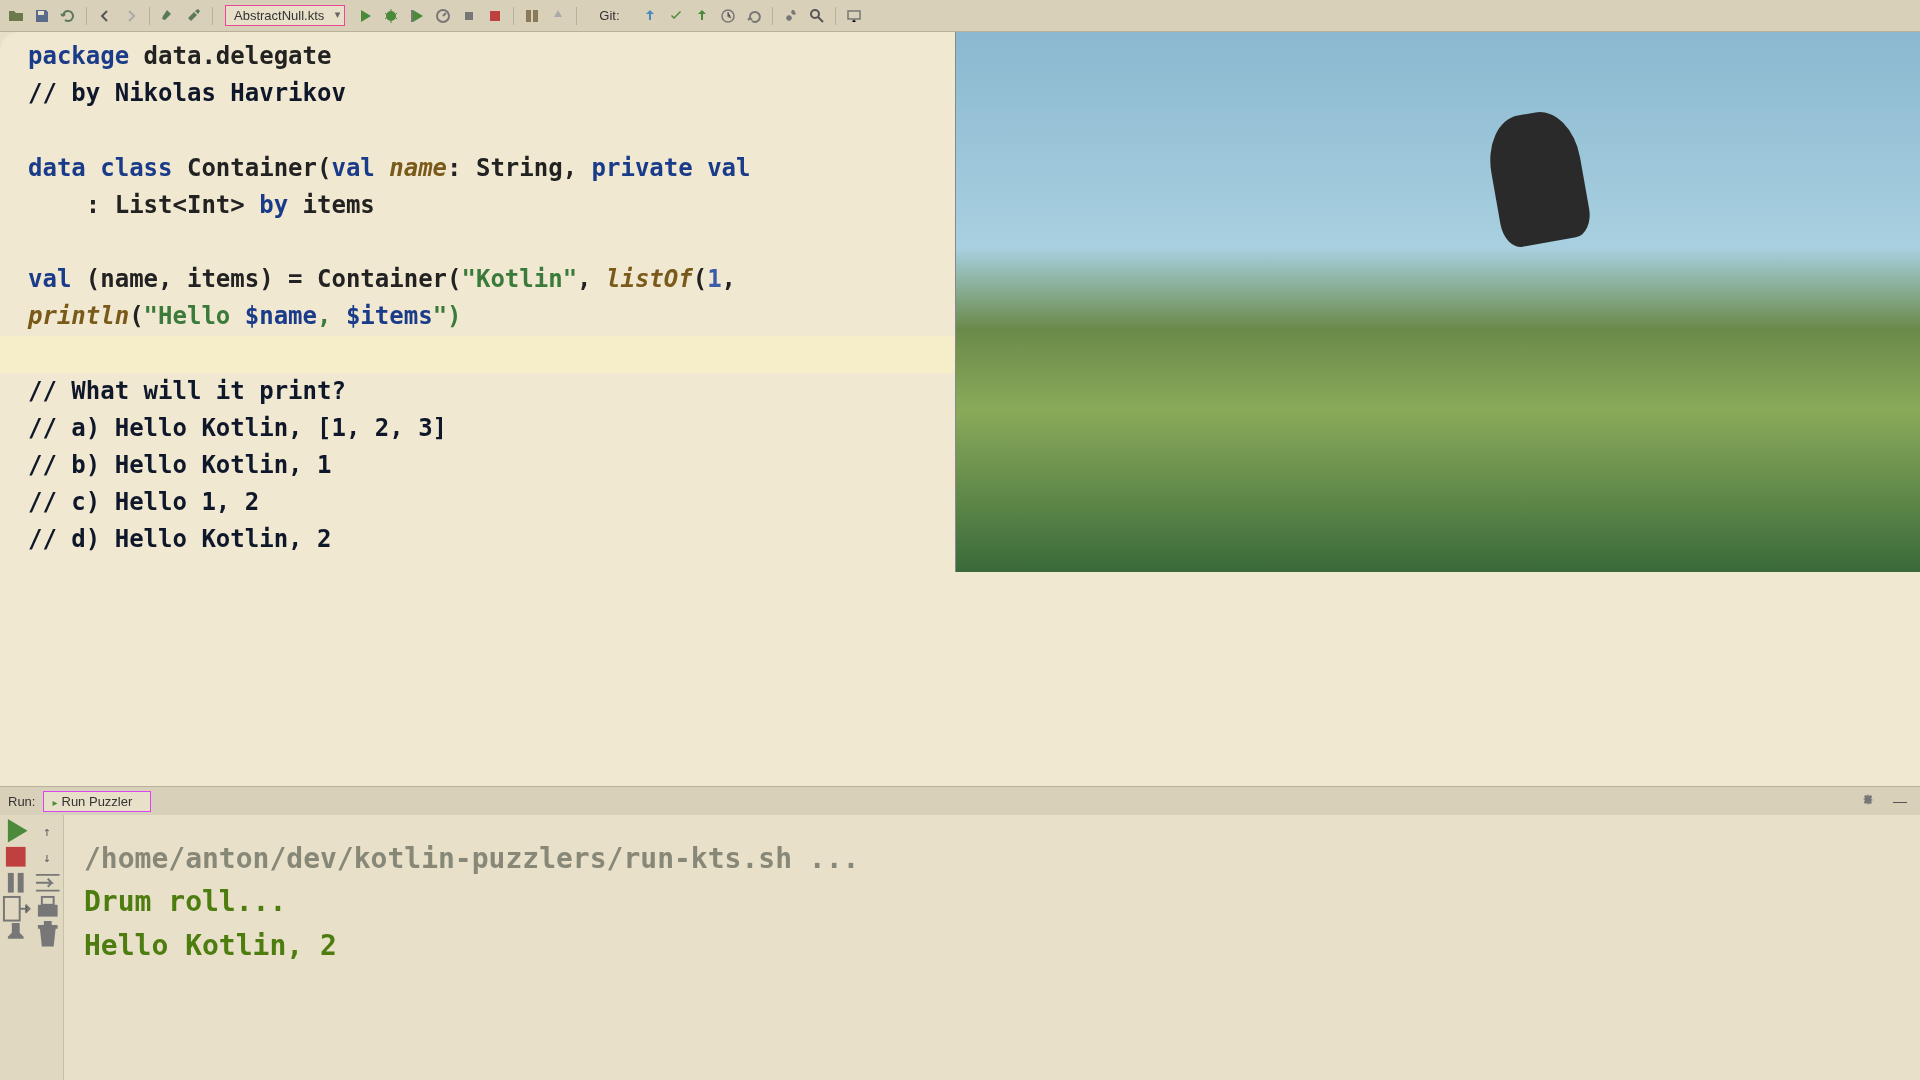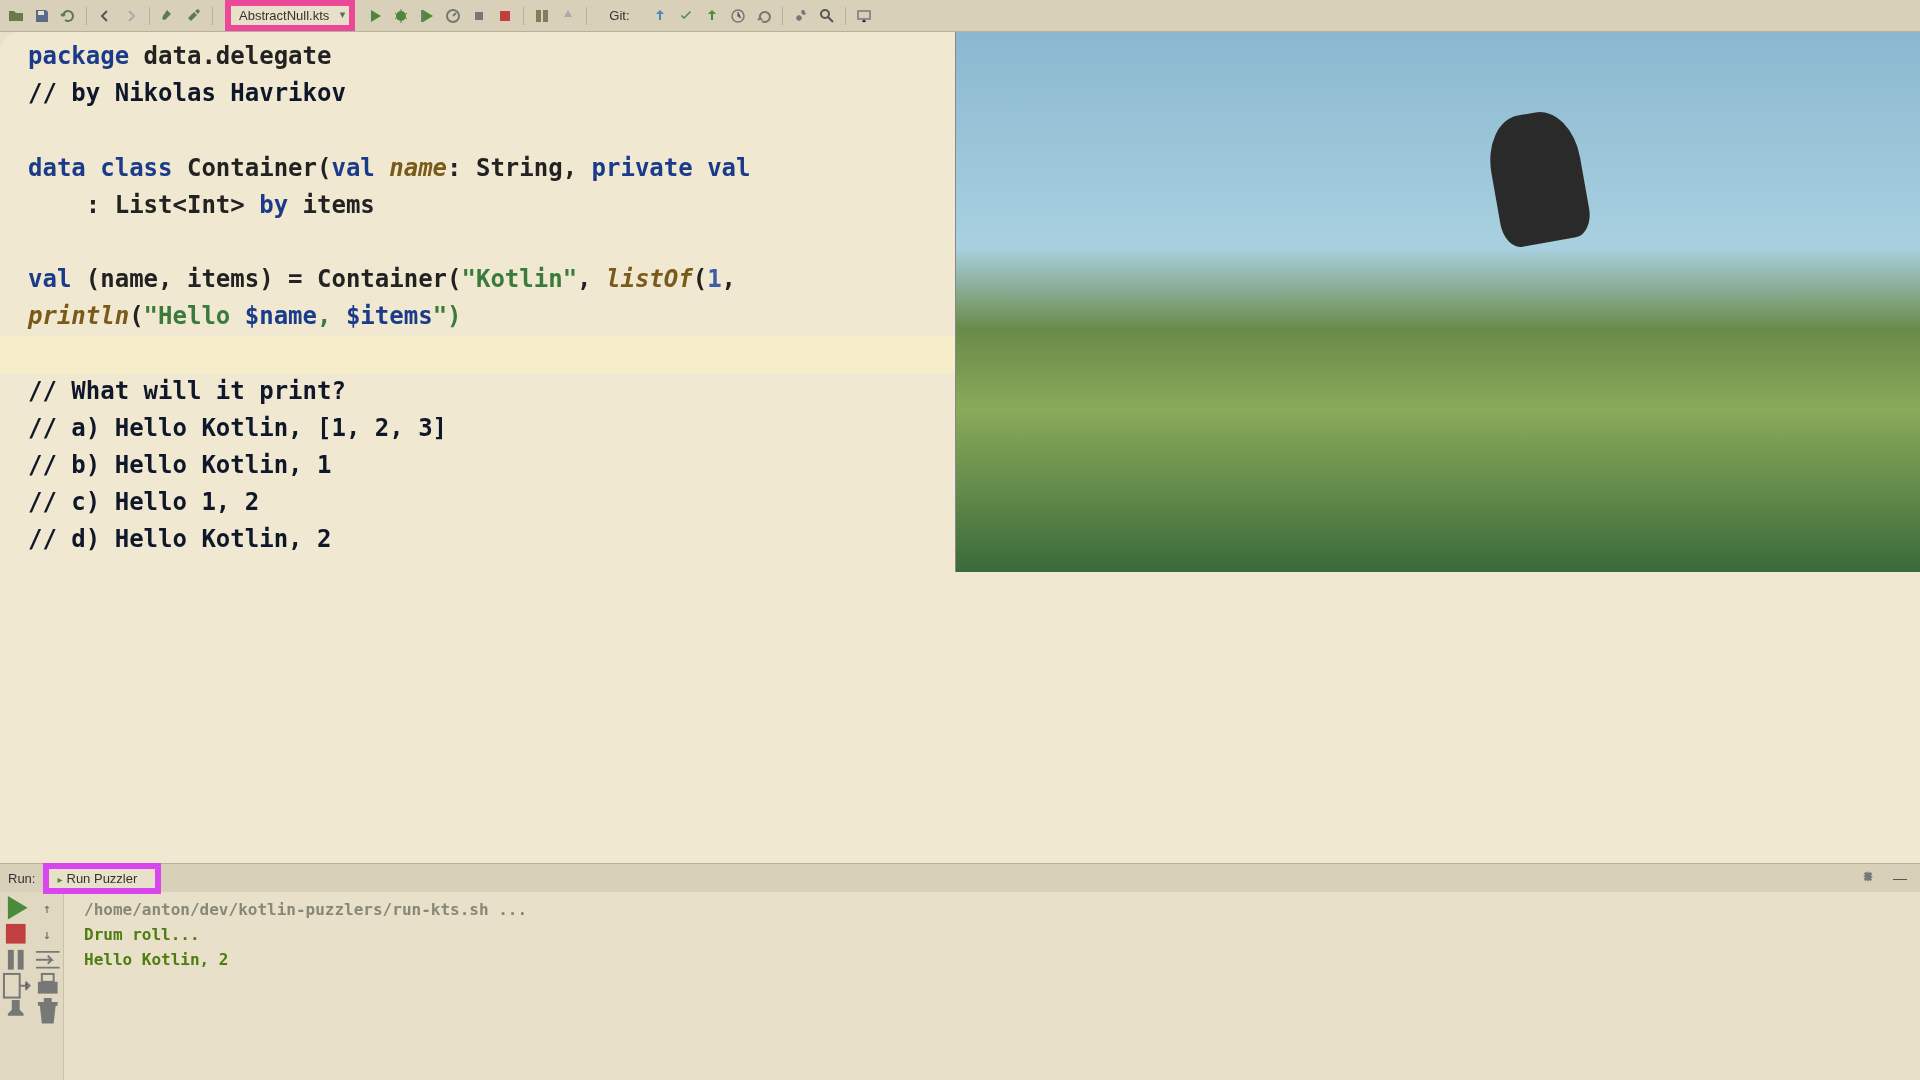--- a/index.html
+++ b/index.html
@@ -34,21 +34,21 @@
   }
   .toolbar-icon svg { width: 16px; height: 16px; }
   .toolbar-sep {
     width: 1px;
     height: 18px;
     background: #b8b098;
     margin: 0 4px;
   }
   .file-dropdown {
     background: #e8e0c8;
-    border: 6px solid #ec4899;
+    border: 1px solid #ec4899;
     padding: 2px 20px 2px 8px;
     font-size: 13px;
     font-family: sans-serif;
     color: #333;
     position: relative;
     margin: 0 6px;
     cursor: pointer;
   }
   .file-dropdown::after {
     content: "▾";
@@ -122,41 +122,41 @@
     border-radius: 40% 40% 20% 20%;
     transform: rotate(-10deg);
   }
   
   
   .run-panel {
     position: absolute;
     bottom: 0;
     left: 0;
     right: 0;
-    height: 217px;
+    height: 294px;
     background: #e8e0c8;
     border-top: 1px solid #b8b098;
     display: flex;
     flex-direction: column;
   }
   .run-header {
     height: 28px;
     background: #d8d0b8;
     display: flex;
     align-items: center;
     padding: 0 8px;
     font-family: sans-serif;
     font-size: 13px;
     color: #333;
     gap: 8px;
   }
   .run-tab {
     background: #e8e0c8;
     padding: 2px 18px 2px 8px;
-    border: 6px solid #d946ef;
+    border: 1px solid #d946ef;
     font-size: 13px;
     position: relative;
   }
   .run-tab::before {
     content: "▸";
     color: #4a8a3a;
     font-size: 10px;
     margin-right: 4px;
   }
   .run-header-right {
@@ -179,23 +179,24 @@
   }
   .run-gutter-row { display: flex; height: 24px; }
   .run-gutter-icon {
     width: 32px; height: 24px;
     display: flex; align-items: center; justify-content: center;
     font-size: 13px; color: #666; cursor: pointer;
   }
   .run-output {
     flex: 1;
     padding: 6px 20px;
-    font-size: 16px;
+    font-size: 28px;
     line-height: 1.55;
     font-family: 'DejaVu Sans Mono', monospace;
+    margin-top: 16px;
   }
   .out-line { white-space: pre; font-weight: bold; }
   .out-cmd { color: #888878; }
   .out-text { color: #4d7c0f; }
 </style>
 </head>
 <body>
 
 <div class="toolbar">
   <div class="toolbar-icon">

